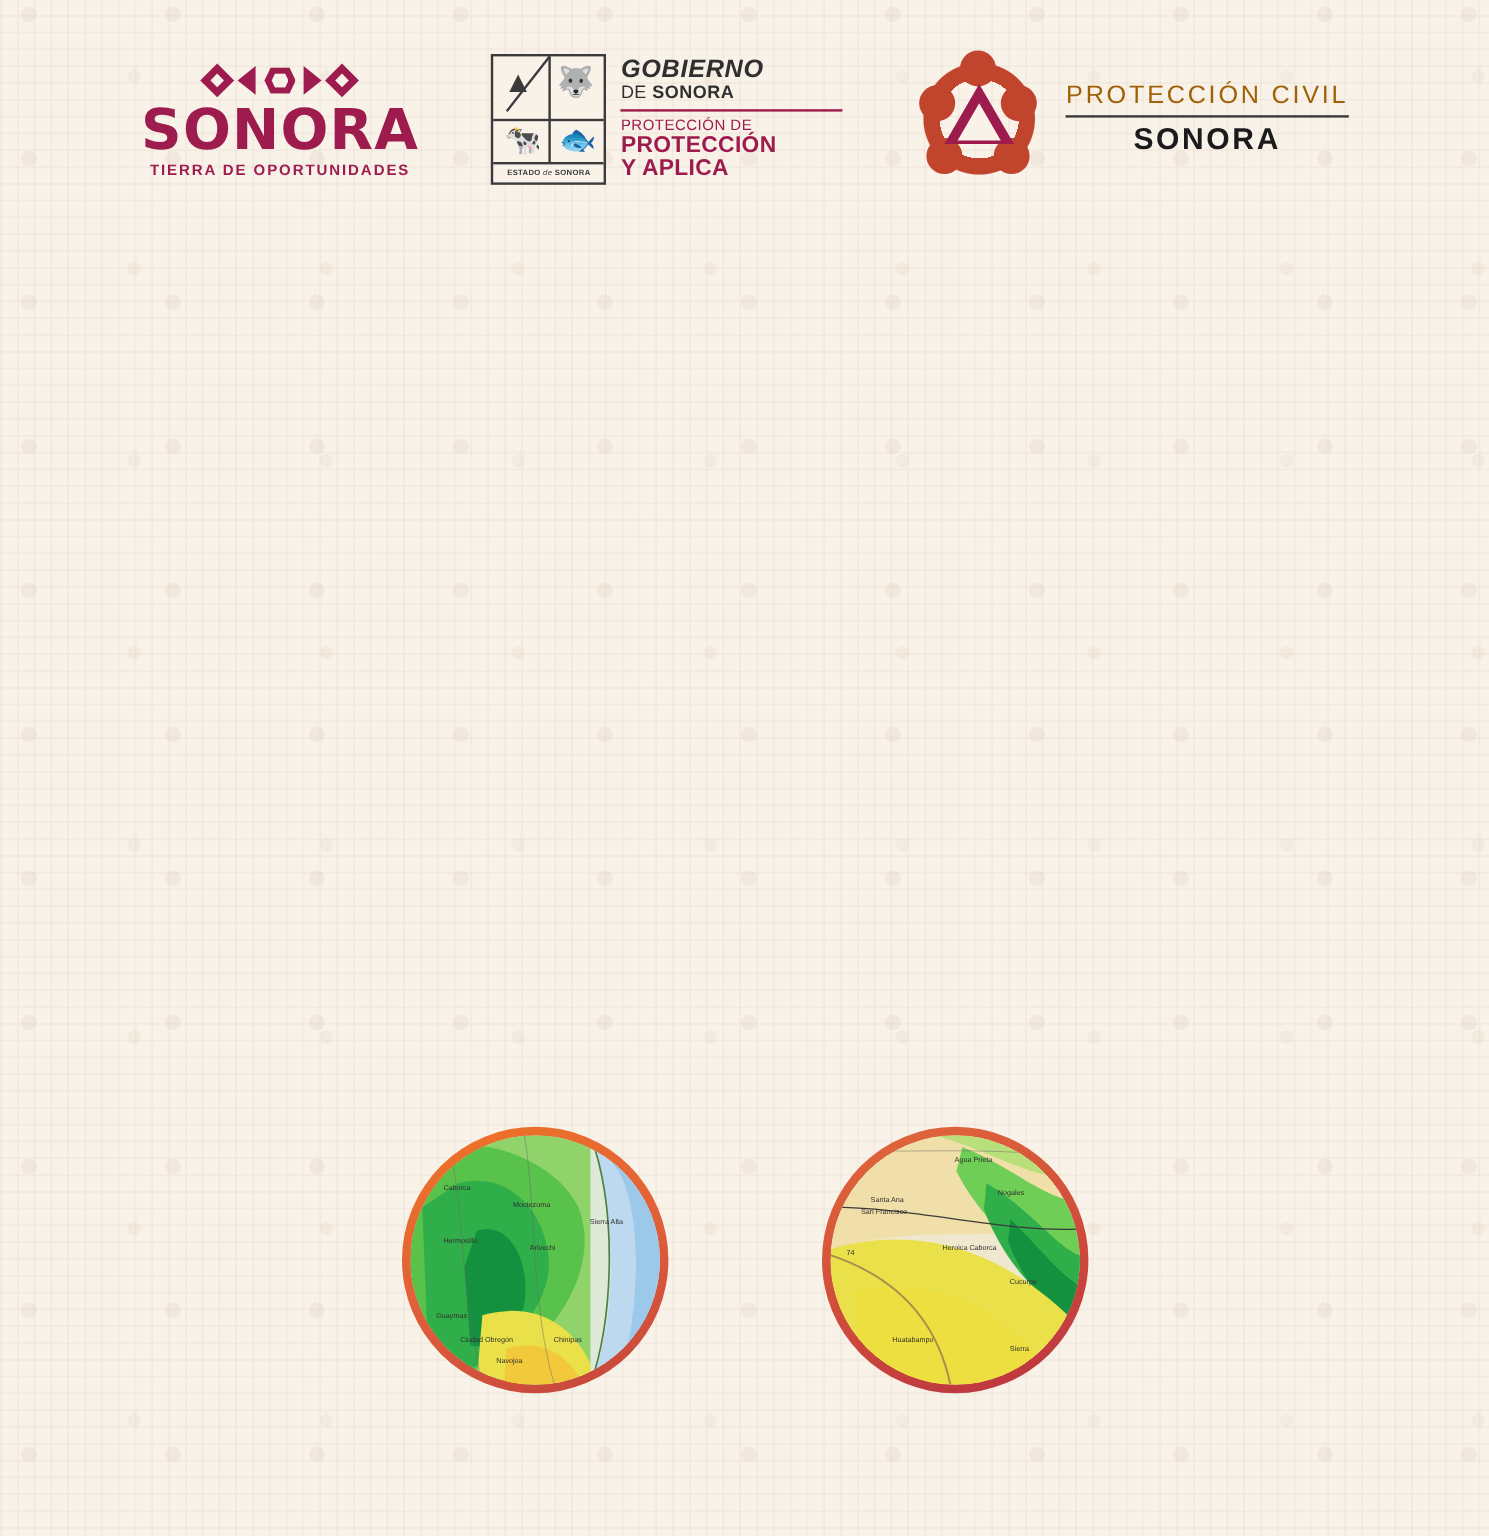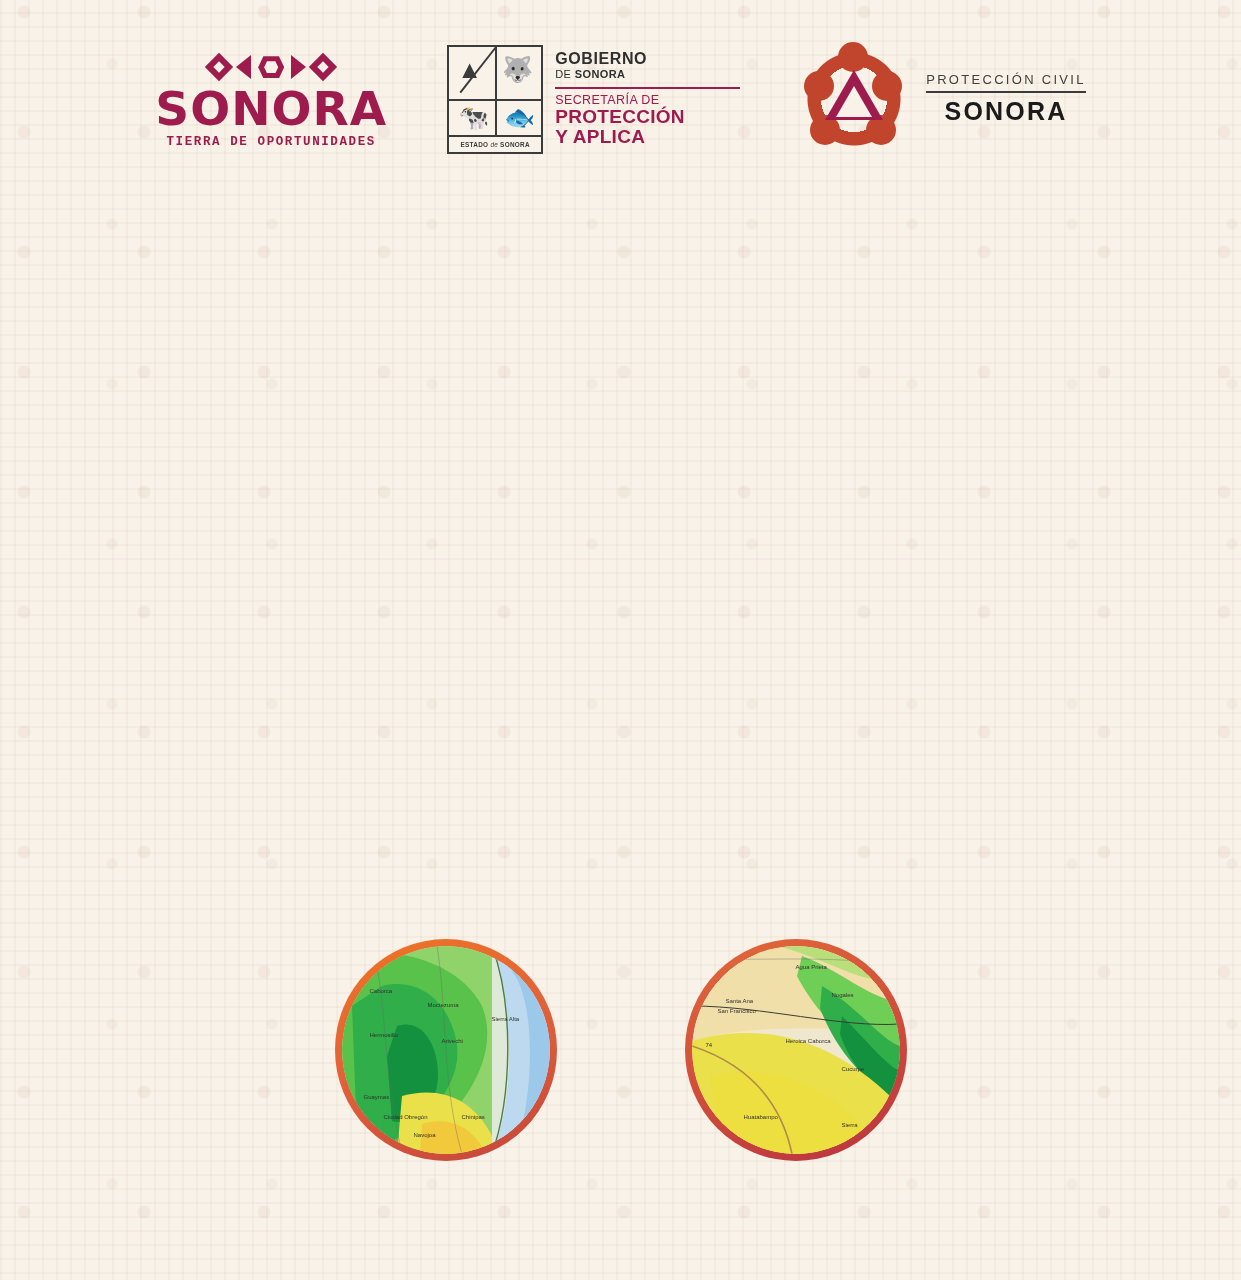--- a/index.html
+++ b/index.html
@@ -108,21 +108,20 @@
     color: #9e1b4e;
     line-height: 0.95;
     font-family: "DejaVu Sans", sans-serif;
   }
   .sonora-sub {
     font-size: 12.5px;
     letter-spacing: 1.6px;
     color: #9e1b4e;
     margin-top: 3px;
     font-weight: 600;
-    font-family: Liberation Mono, monospace;
   }
   .sonora-sub b { font-weight: 800; }
 
   
   .gob-block {
     display: flex;
     align-items: center;
     gap: 12px;
   }
   .shield {
@@ -169,27 +168,28 @@
     font-size: 25px;
     color: #3b3b3b;
     line-height: 1;
   }
   .sf1 { left: 8px;  top: 10px; }
   .sf2 { right: 8px; top: 10px; }
   .sf3 { left: 9px;  top: 58px; }
   .sf4 { right: 6px; top: 58px; }
   .gob-text { line-height: 1.05; }
   .gob-l1 {
-    font-size: 16px;
+    font-size: 21px;
     font-weight: 800;
     letter-spacing: 0.6px;
     color: #2f2f2f;
+    font-style: italic;
   }
   .gob-l2 {
-    font-size: 11px;
+    font-size: 15px;
     color: #2f2f2f;
     letter-spacing: 0.4px;
     margin-top: 1px;
   }
   .gob-l2 b { font-weight: 800; }
   .gob-rule {
     width: 185px;
     height: 2px;
     background: #9e1b4e;
     margin: 6px 0 5px;
@@ -245,23 +245,23 @@
   }
   .pc-mark .tri-in {
     position: absolute;
     left: 11px; top: 16px;
     width: 0; height: 0;
     border-left: 18px solid transparent;
     border-right: 18px solid transparent;
     border-bottom: 31px solid #f8f2e9;
   }
   .pc-text-1 {
-    font-size: 13px;
+    font-size: 21px;
     letter-spacing: 2.3px;
-    color: #404040;
+    color: #a16207;
     text-align: right;
   }
   .pc-rule {
     height: 2px;
     background: #3b3b3b;
     margin: 4px 0 4px;
   }
   .pc-text-2 {
     font-size: 25px;
     font-weight: 800;
@@ -399,21 +399,21 @@
         <div class="base">
           <span>ESTADO</span>
             <em>de</em>
             <span>SONORA</span>
         </div>
       </div>
       <div class="gob-text">
         <div class="gob-l1">GOBIERNO</div>
         <div class="gob-l2"><span>DE </span><b>SONORA</b></div>
         <div class="gob-rule"></div>
-        <div class="gob-l3">SECRETARÍA DE</div>
+        <div class="gob-l3">PROTECCIÓN DE</div>
         <div class="gob-l4">PROTECCIÓN</div>
         <div class="gob-l4">Y APLICA</div>
       </div>
     </div>
 
     <div class="pc-block">
       <div class="pc-mark">
         <div class="ring"></div>
         <div class="lobe" style="left:38px; top:-3px;"></div>
         <div class="lobe" style="left:4px; top:26px;"></div>

